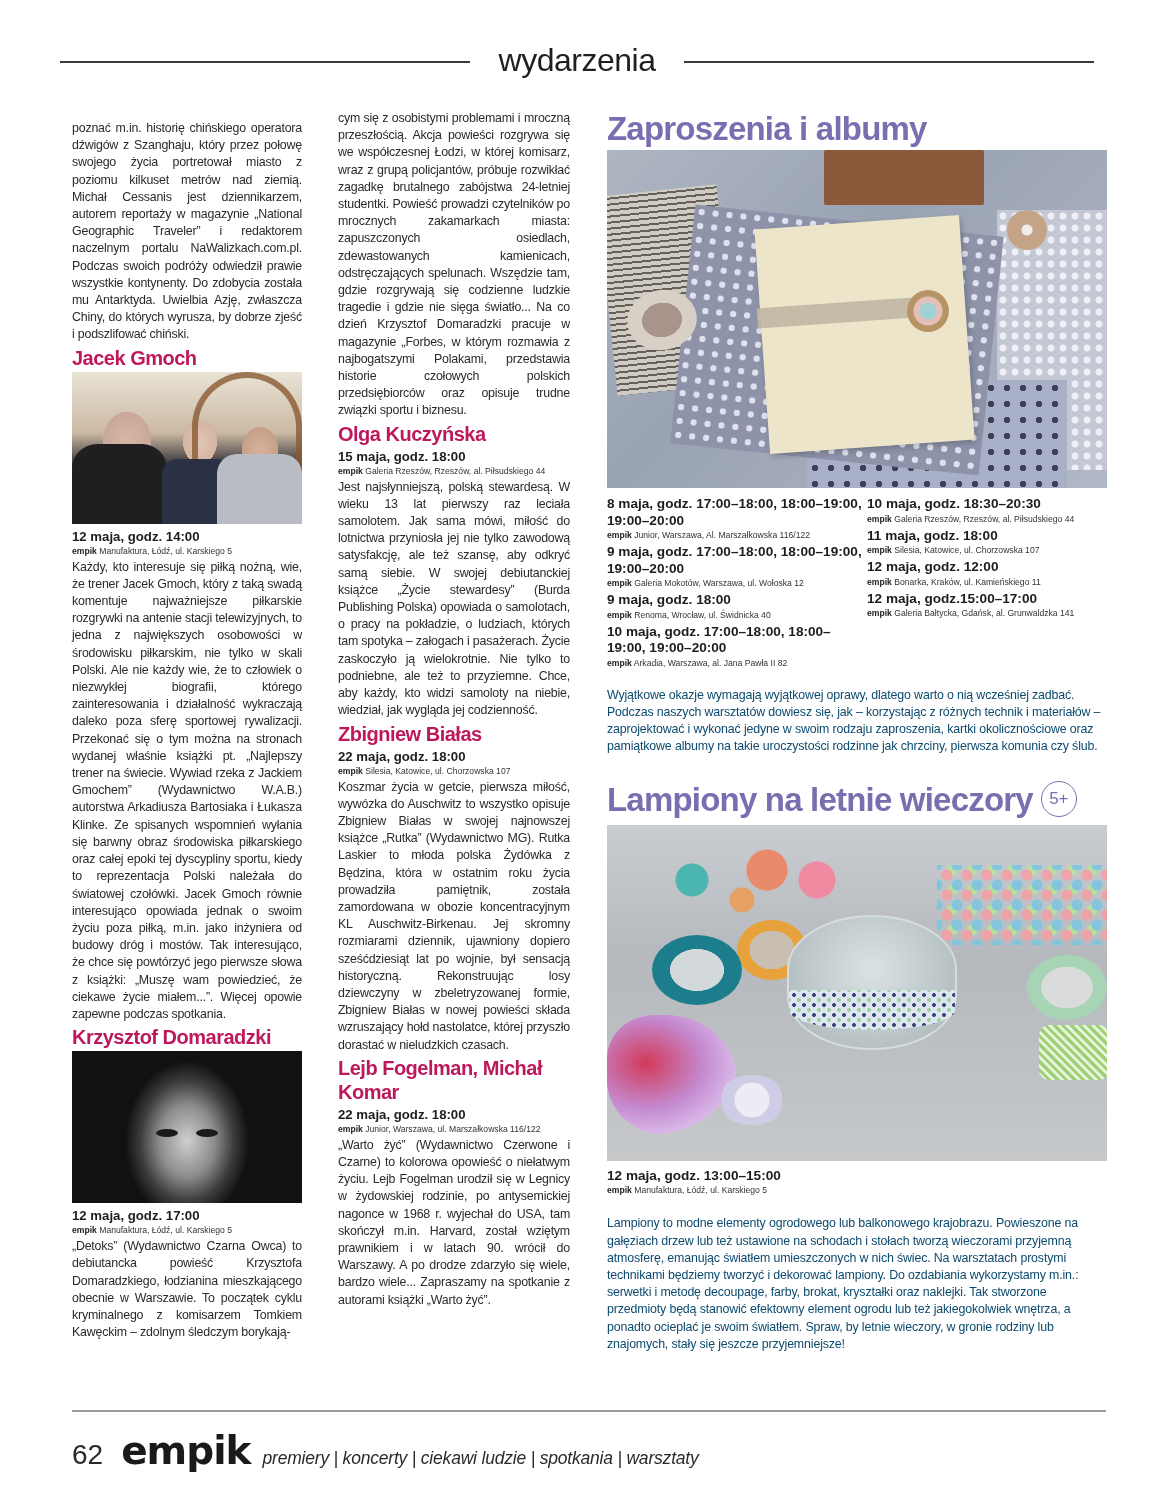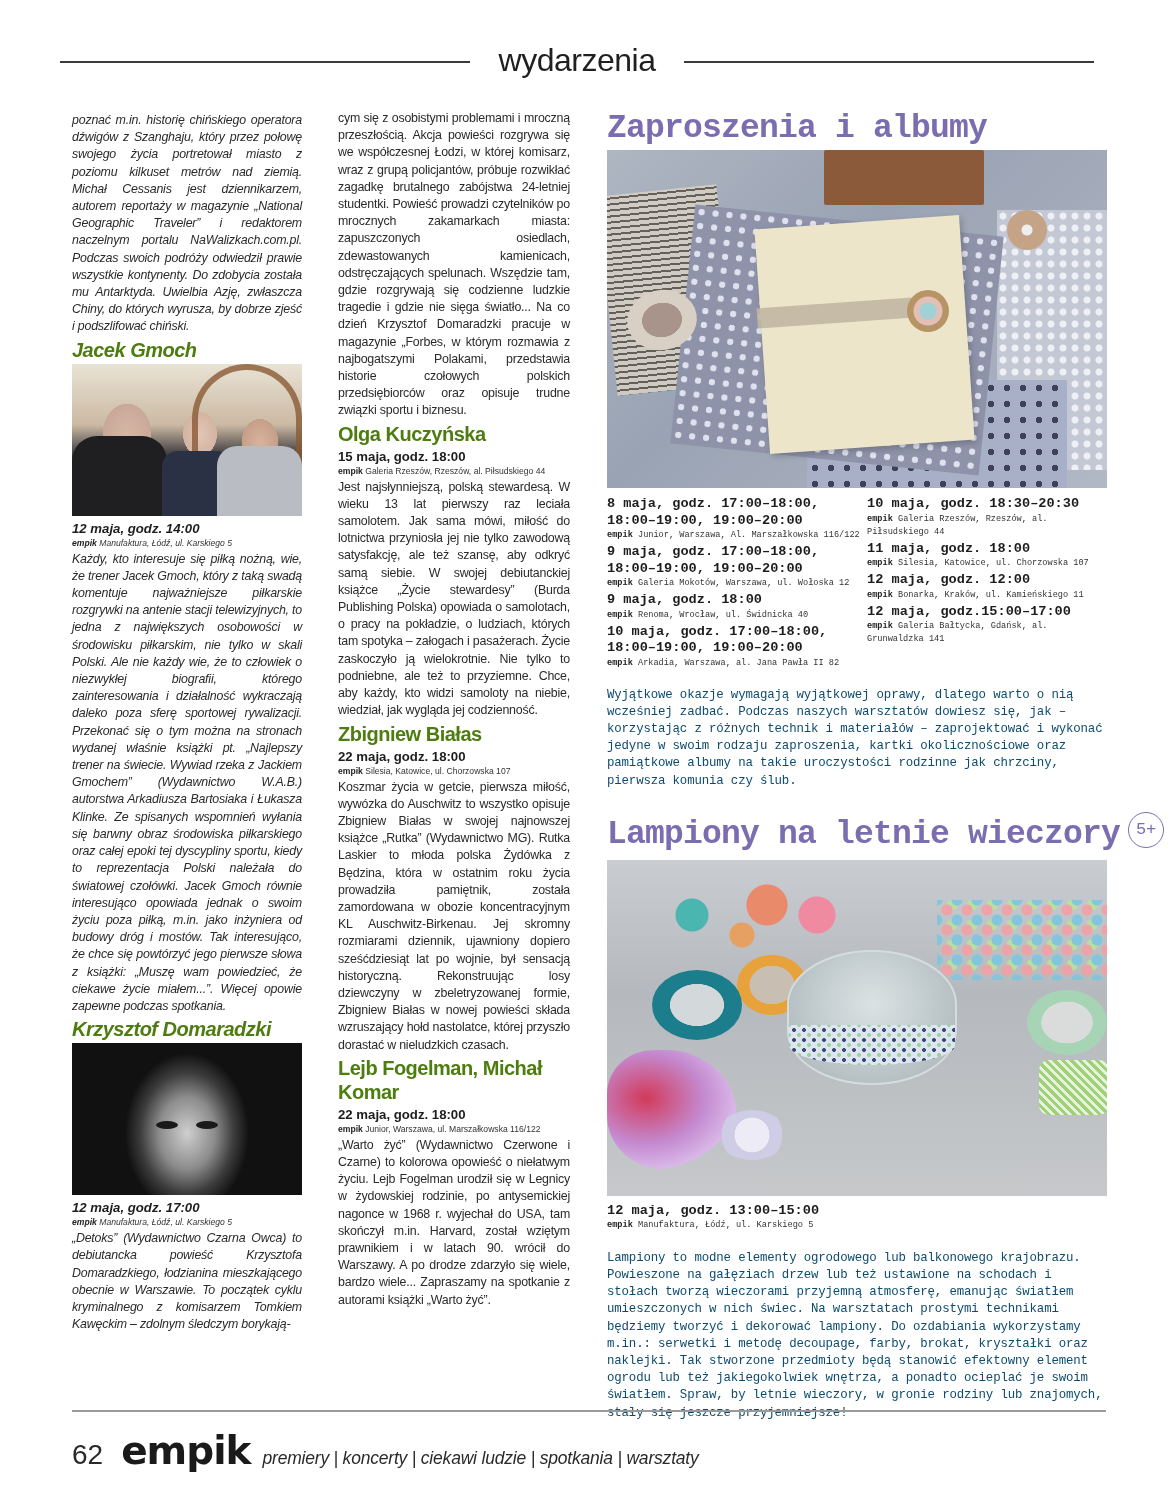--- a/index.html
+++ b/index.html
@@ -6,26 +6,26 @@
   html, body { width: 1175px; height: 1500px; background: #ffffff; }
   body { position: relative; font-family: "Liberation Sans", sans-serif; color: #2a2a2a; overflow: hidden; }
 
   .header { position: absolute; top: 40px; left: 60px; width: 1034px; height: 44px; }
   .header .rule { position: absolute; top: 21px; height: 1.5px; background: #3a3a3a; }
   .header .rule.left { left: 0; width: 410px; }
   .header .rule.right { right: 0; width: 410px; }
   .header .title { position: absolute; left: 0; right: 0; top: 2px; text-align: center; font-size: 32px; color: #1f1f1f; letter-spacing: -0.5px; font-family: "Liberation Sans", sans-serif; }
 
   .col { position: absolute; }
-  .col1 { left: 72px; top: 112px; width: 230px; font-style: italic; }
+  .col1 { left: 72px; top: 120px; width: 230px; }
   .col2 { left: 338px; top: 110px; width: 232px; }
-  .col3 { left: 607px; top: 108px; width: 500px; font-family: Liberation Mono, monospace; }
+  .col3 { left: 607px; top: 108px; width: 500px; }
 
   .body-text { font-size: 12.4px; line-height: 17.2px; text-align: justify; hyphens: manual; color: #2a2a2a; letter-spacing: -0.2px; }
-  .person-name { font-family: "Liberation Sans", sans-serif; font-weight: bold; color: #4d7c0f; font-size: 20px; line-height: 24px; letter-spacing: -0.5px; margin-top: 2px; }
+  .person-name { font-family: "Liberation Sans", sans-serif; font-weight: bold; color: #be185d; font-size: 20px; line-height: 24px; letter-spacing: -0.5px; margin-top: 2px; }
   .date { font-weight: bold; font-size: 13.2px; line-height: 17px; color: #1d1d1d; margin-top: 2px; }
   .venue { font-size: 8.6px; line-height: 13px; color: #333; margin-bottom: 1px; }
   .venue .brand { font-weight: bold; color: #222; }
 
   .photo { width: 230px; margin: 2px 0 4px 0; position: relative; overflow: hidden; }
   .photo-gmoch { height: 152px; background:
      radial-gradient(ellipse 40px 50px at 55px 70px, #d6b7a5 0%, #c9a899 60%, transparent 61%),
      radial-gradient(ellipse 28px 36px at 128px 70px, #e2c6b6 0%, #d4b4a3 60%, transparent 61%),
      radial-gradient(ellipse 30px 38px at 188px 78px, #d7b39d 0%, #c69f88 60%, transparent 61%),
      linear-gradient(180deg, #e9e3d6 0%, #cbb9a3 40%, #3c3a3e 60%, #2c2b30 100%); }

